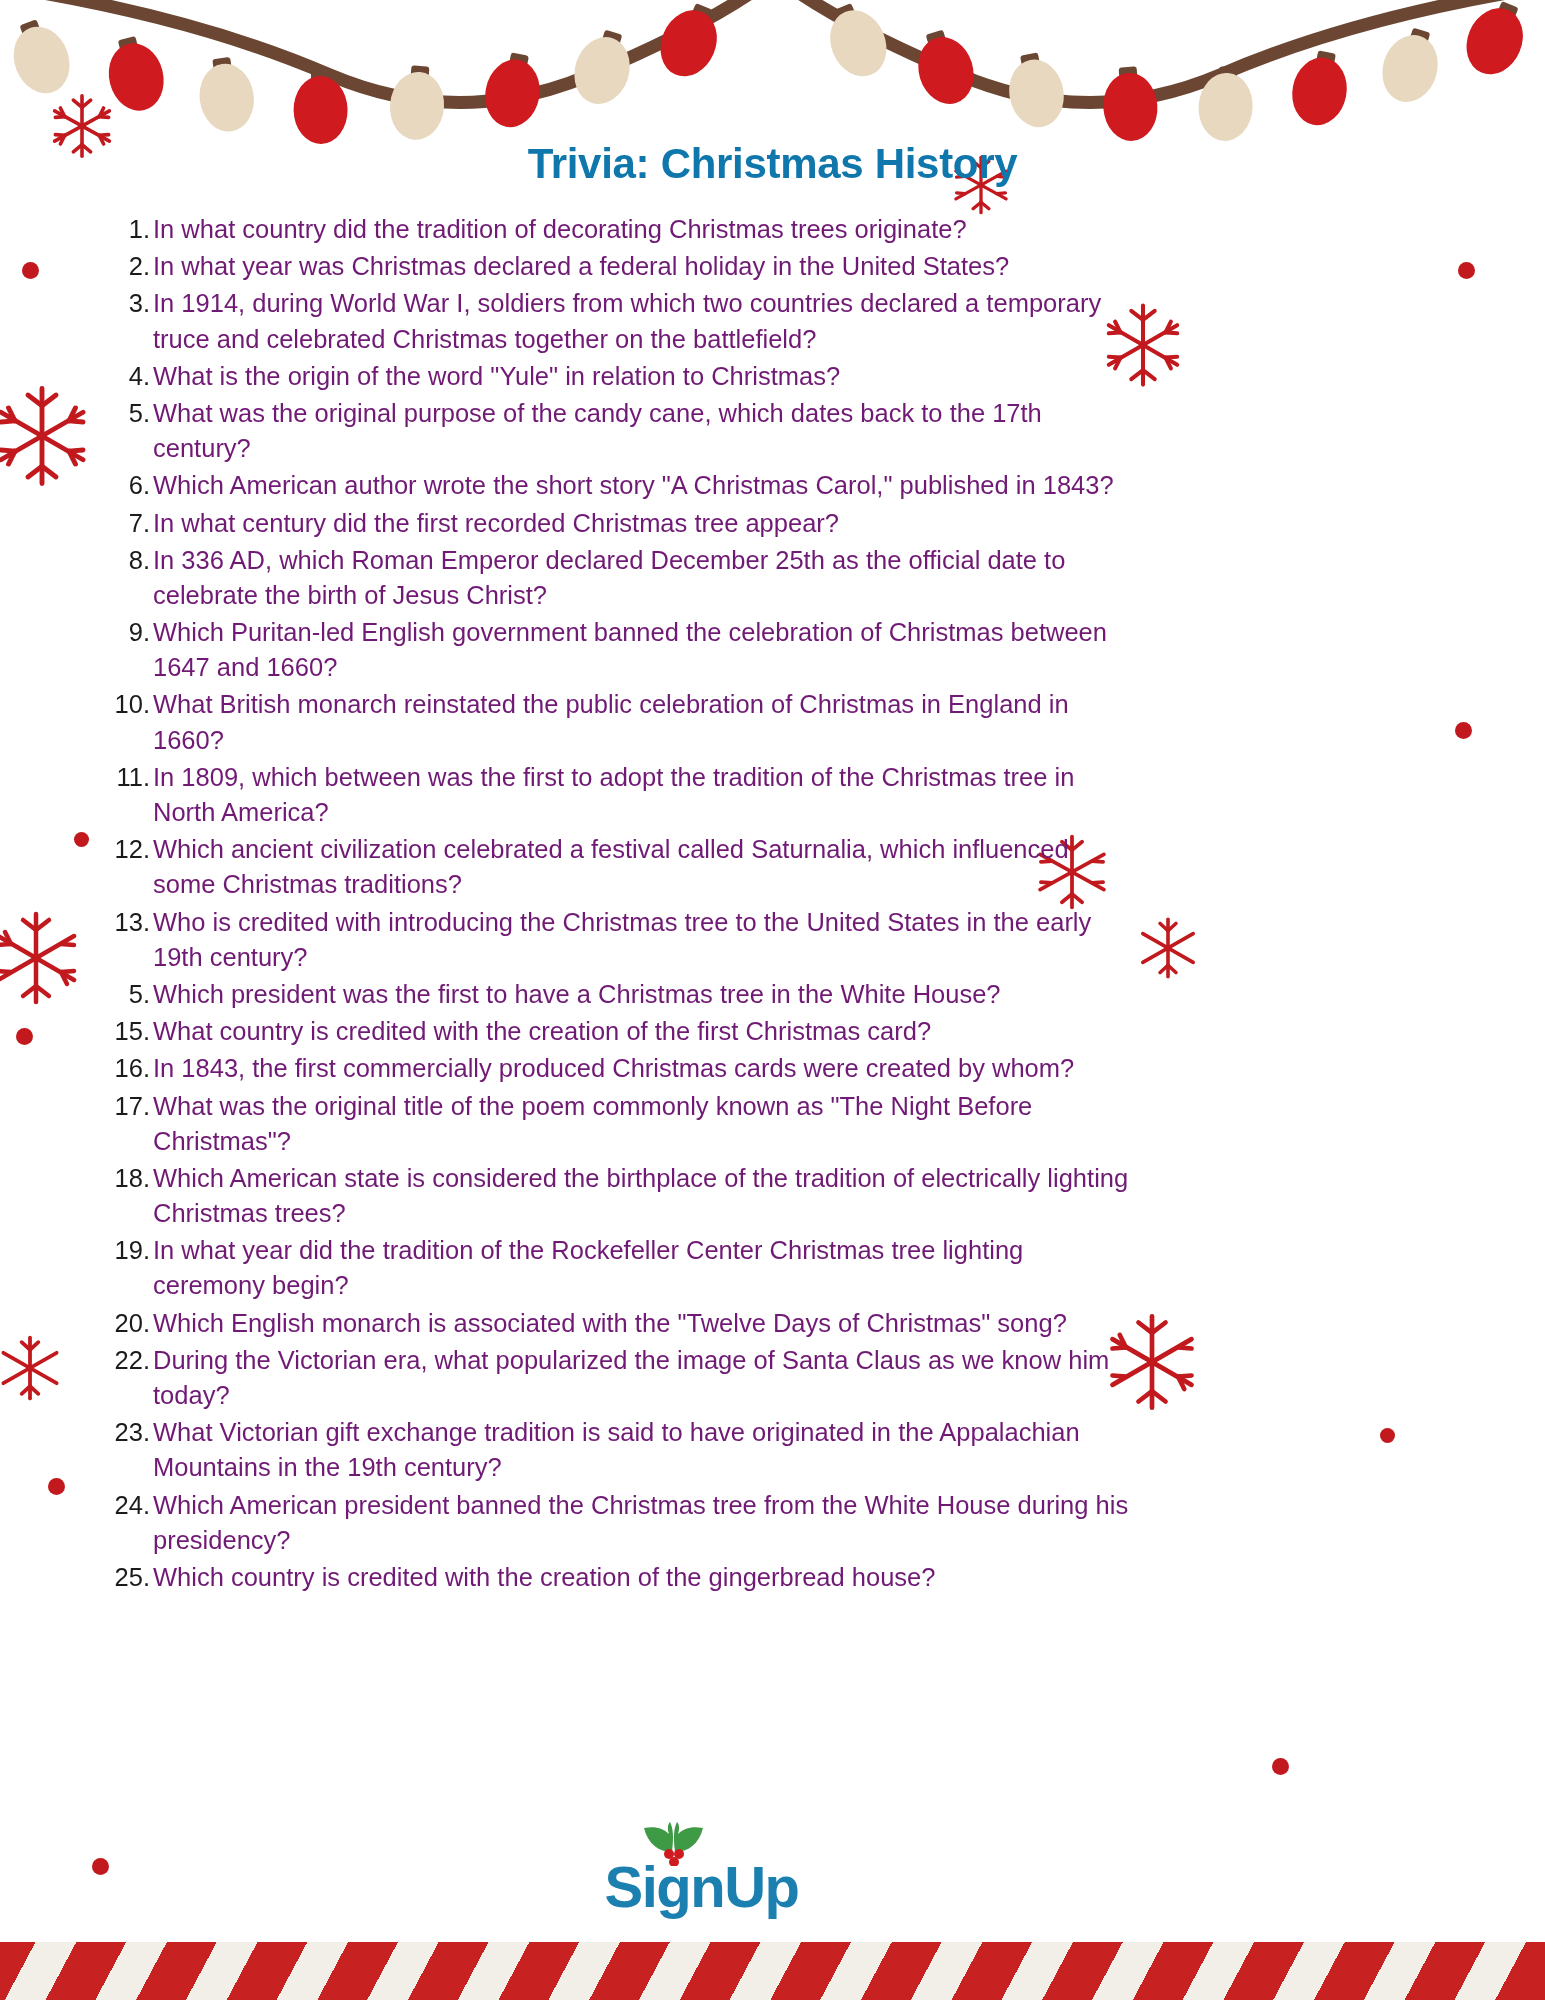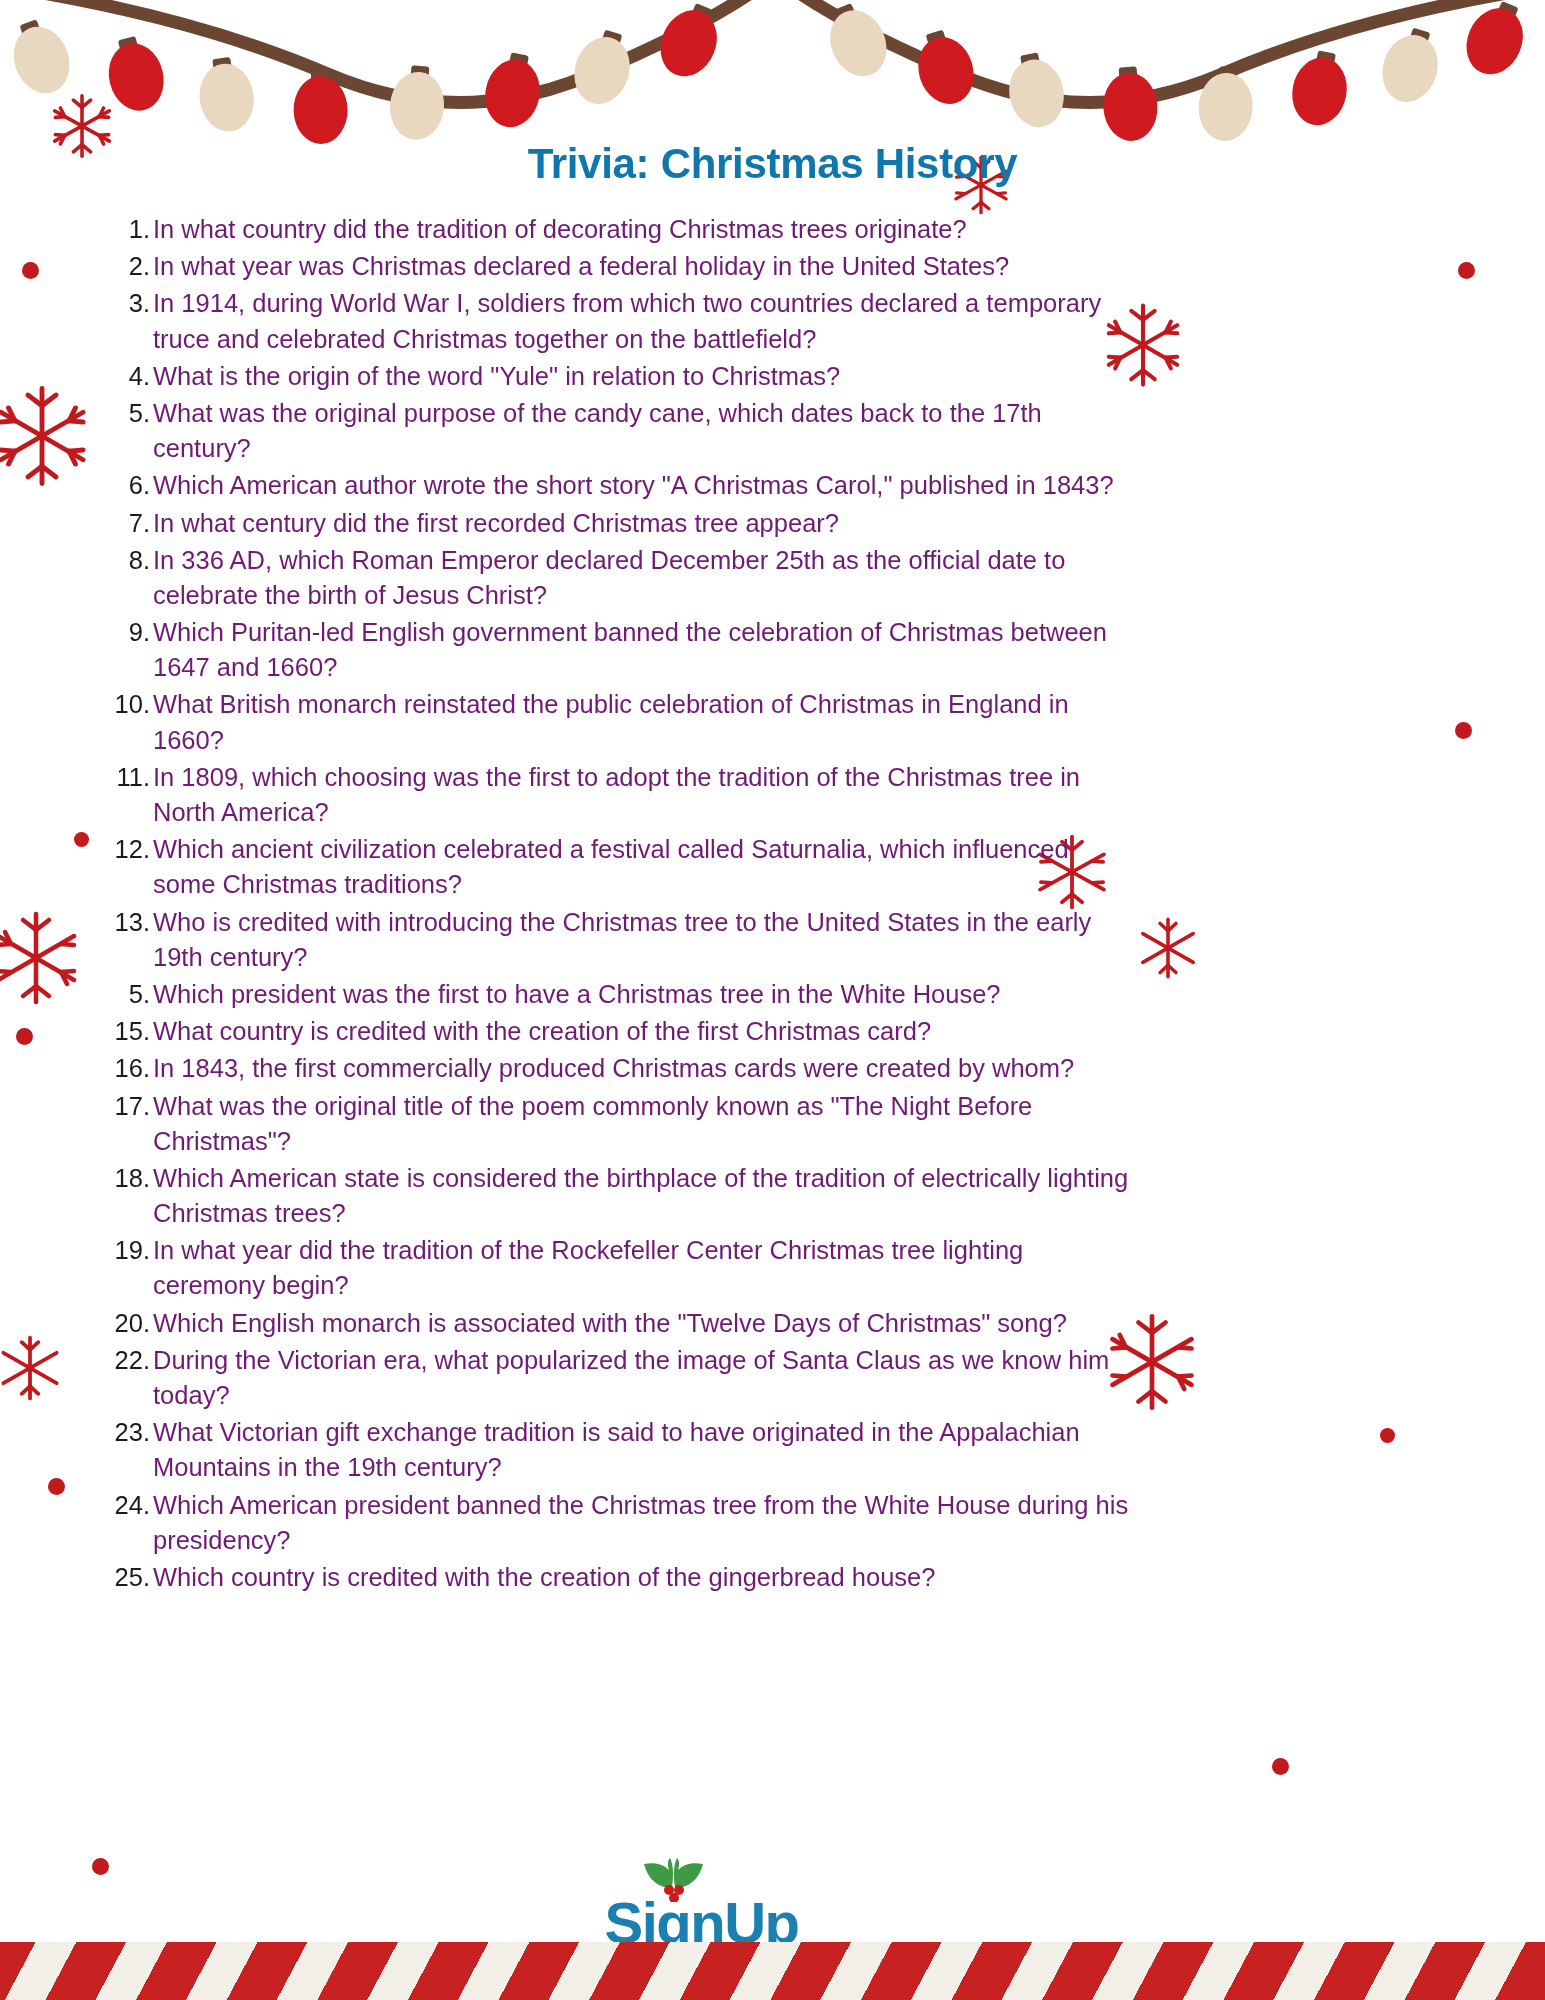--- a/index.html
+++ b/index.html
@@ -77,21 +77,20 @@
 
   
   .logo {
     position: absolute;
     left: 0;
     top: 1858px;
     width: 1403px;
     display: flex;
     justify-content: center;
     align-items: flex-end;
-    margin-top: 36px;
   }
   .logo-inner { position: relative; }
   .logo-text {
     font-size: 58px;
     font-weight: bold;
     color: #1b7fb0;
     letter-spacing: -1.5px;
     line-height: 1;
   }
   .holly {
@@ -397,21 +396,21 @@
       <li class="q-item">
         <span class="q-num">9.</span>
         <span class="q-text">Which Puritan-led English government banned the celebration of Christmas between 1647 and 1660?</span>
       </li>
       <li class="q-item">
         <span class="q-num">10.</span>
         <span class="q-text">What British monarch reinstated the public celebration of Christmas in England in 1660?</span>
       </li>
       <li class="q-item">
         <span class="q-num">11.</span>
-        <span class="q-text">In 1809, which choosing was the first to adopt the tradition of the Christmas tree in North America?</span>
+        <span class="q-text">In 1809, which between was the first to adopt the tradition of the Christmas tree in North America?</span>
       </li>
       <li class="q-item">
         <span class="q-num">12.</span>
         <span class="q-text">Which ancient civilization celebrated a festival called Saturnalia, which influenced some Christmas traditions?</span>
       </li>
       <li class="q-item">
         <span class="q-num">13.</span>
         <span class="q-text">Who is credited with introducing the Christmas tree to the United States in the early 19th century?</span>
       </li>
       <li class="q-item">

